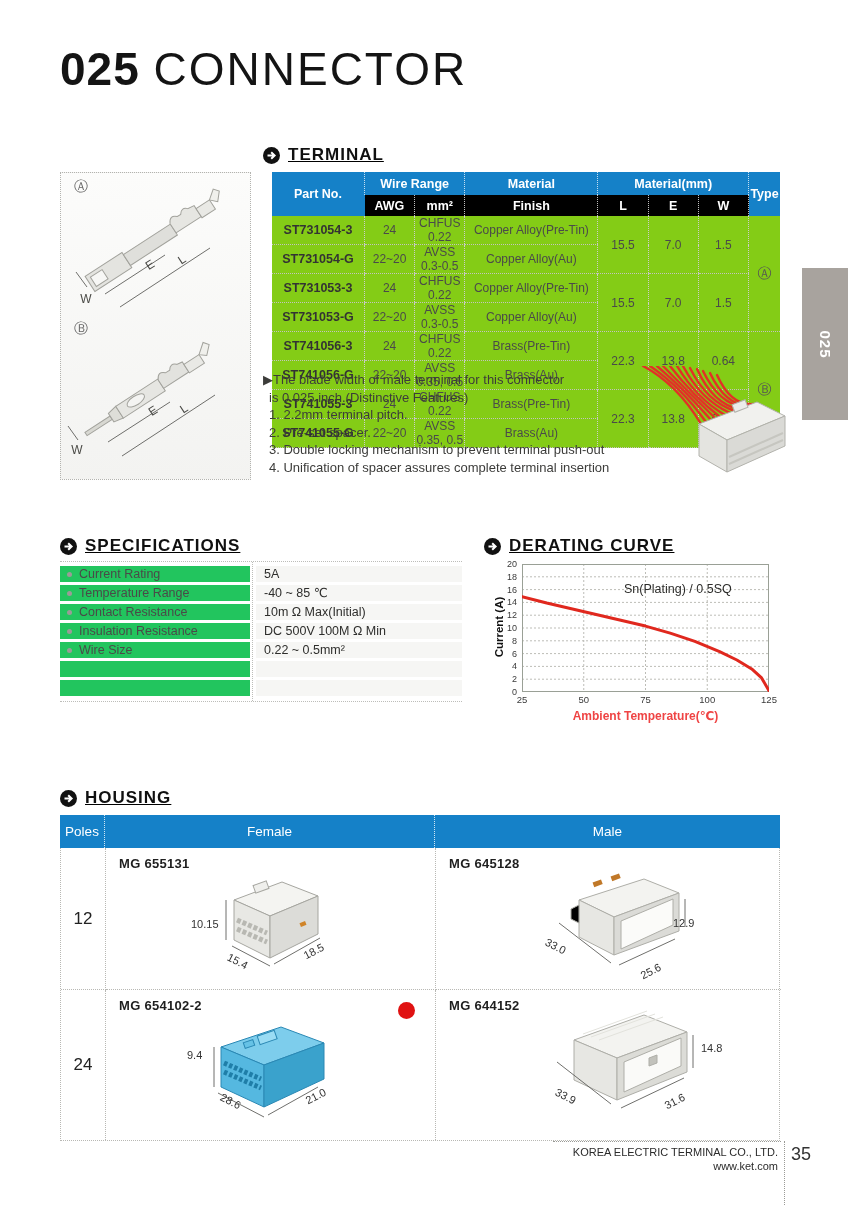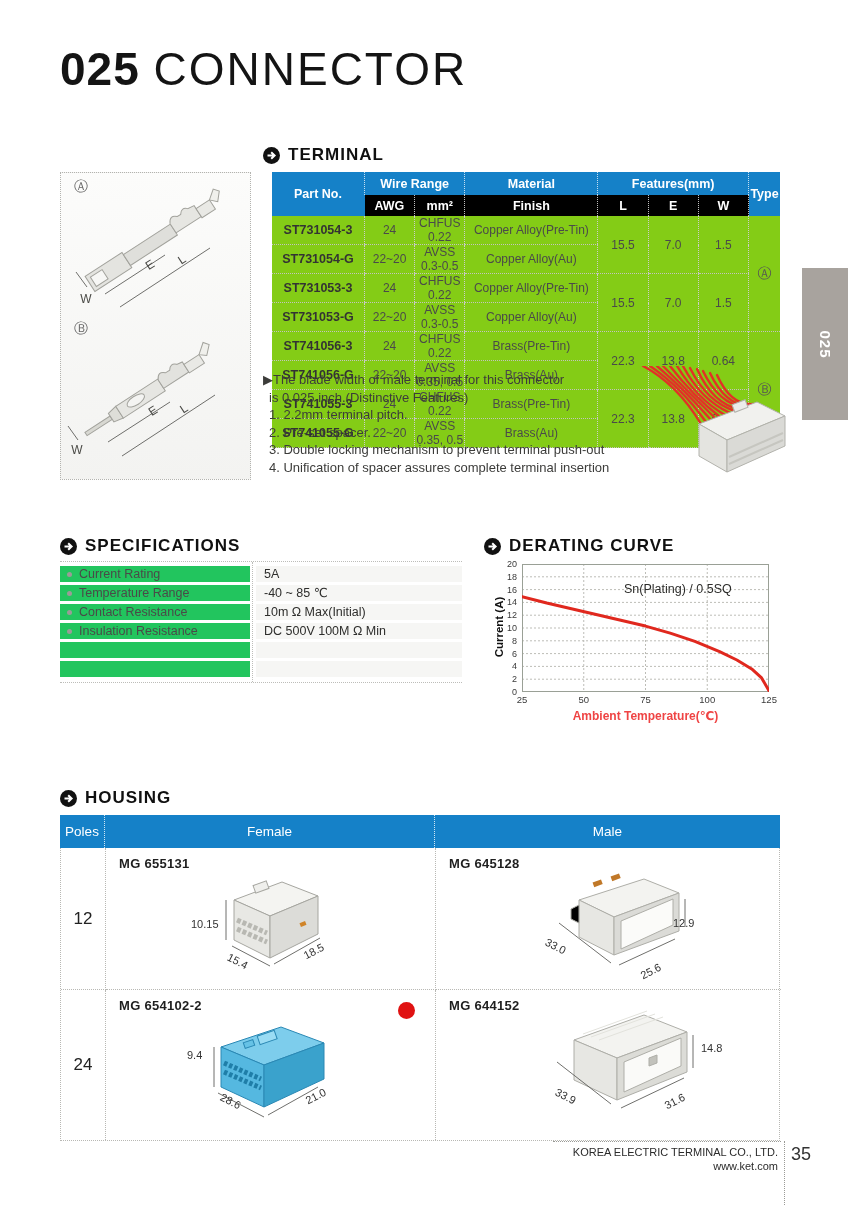--- a/index.html
+++ b/index.html
@@ -6,21 +6,21 @@
   .page{position:relative;width:850px;height:1206px;background:#ffffff;margin:0 auto;
         font-family:"Liberation Sans","DejaVu Sans",sans-serif;overflow:hidden;}
   .abs{position:absolute;}
 
   
   .title{position:absolute;left:60px;top:42px;font-size:46px;color:#141414;letter-spacing:1px;white-space:nowrap;}
   .title .num{font-weight:bold;}
   .title .word{font-weight:normal;letter-spacing:2px;}
 
   
-  .sec{position:absolute;display:flex;align-items:center;gap:8px;}
+  .sec{position:absolute;display:flex;align-items:center;gap:8px;text-decoration:underline;}
   .sec .txt{font-size:17px;font-weight:bold;color:#101010;letter-spacing:1px;}
   .sec-icon{width:17px;height:17px;flex:0 0 17px;}
 
   
   .diagbox{position:absolute;left:60px;top:172px;width:189px;height:306px;
            border:1px dotted #b3b3af;background:linear-gradient(#fcfcfb,#f3f3f1);}
   .circ-label{position:absolute;font-size:14px;color:#666;}
   .dimt{font-size:12px;fill:#4a4a46;text-anchor:middle;font-family:"Liberation Sans",sans-serif;}
 
   
@@ -153,21 +153,21 @@
     <text x="95" y="84" transform="rotate(-33 95 84)" class="dimt">E</text>
     <text x="126" y="82" transform="rotate(-33 126 82)" class="dimt">L</text>
   </svg>
 
   <table class="tterm">
     <thead>
       <tr>
         <th class="hd" rowspan="2" style="width:92px;">Part No.</th>
         <th class="hd" colspan="2">Wire Range</th>
         <th class="hd" style="width:132px;">Material</th>
-        <th class="hd" colspan="3">Features(mm)</th>
+        <th class="hd" colspan="3">Material(mm)</th>
         <th class="hd" rowspan="2" style="width:31px;">Type</th>
       </tr>
       <tr>
         <th class="hl" style="width:46px;">AWG</th>
         <th class="hl" style="width:108px;">mm²</th>
         <th class="hl">Finish</th>
         <th class="hl" style="width:33px;">L</th>
         <th class="hl" style="width:33px;">E</th>
         <th class="hl" style="width:33px;">W</th>
       </tr>
@@ -288,20 +288,24 @@
       <span class="spec-label">Temperature Range</span>
       <span class="spec-value">-40 ~ 85 ℃</span>
     </div>
     <div class="spec-row">
       <span class="spec-label">Contact Resistance</span>
       <span class="spec-value">10m Ω Max(Initial)</span>
     </div>
     <div class="spec-row">
       <span class="spec-label">Insulation Resistance</span>
       <span class="spec-value">DC 500V 100M Ω Min</span>
+    </div>
+    <div class="spec-row">
+      <span class="spec-label">Wire Size</span>
+      <span class="spec-value">0.22 ~ 0.5mm²</span>
     </div>
     <div class="spec-row">
       <span class="spec-label"></span>
       <span class="spec-value"></span>
     </div>
     <div class="spec-row">
       <span class="spec-label"></span>
       <span class="spec-value"></span>
     </div>
   </div>

